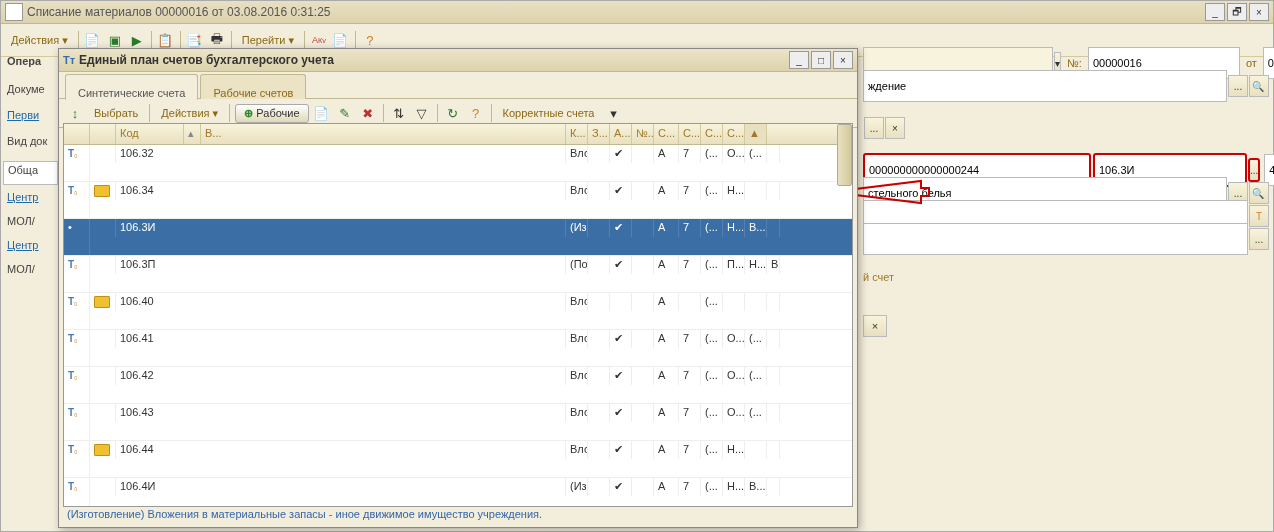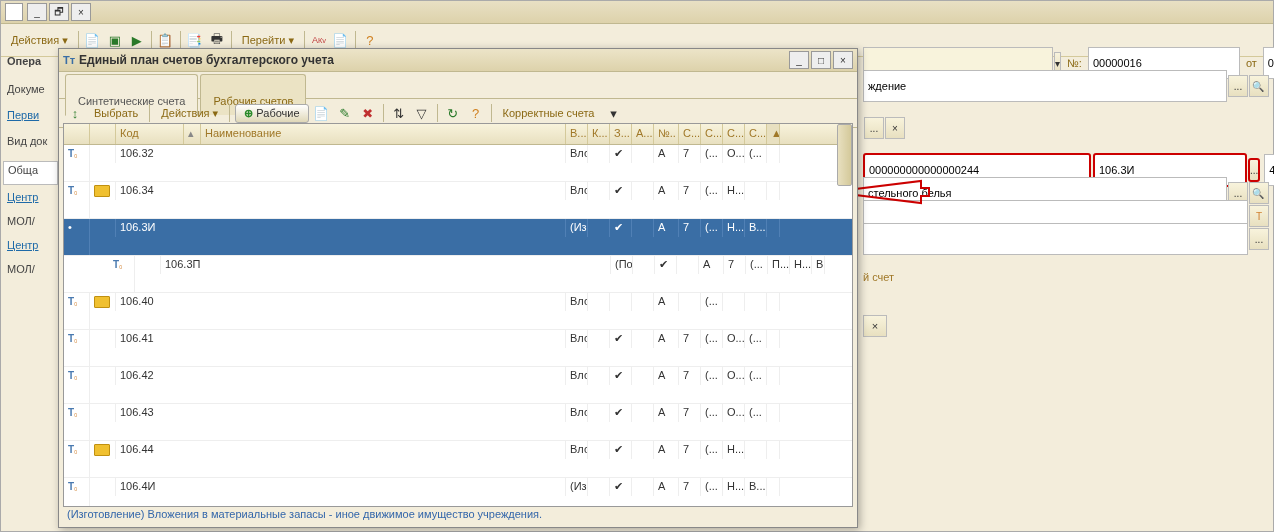--- a/index.html
+++ b/index.html
@@ -13,21 +13,21 @@
 .toolbar{height:28px;display:flex;align-items:center;padding:2px 4px;gap:2px;border-bottom:1px solid #d4c99a;background:#f3eddb}
 .tb-link{color:#8b6914;cursor:pointer;padding:3px 6px}
 .tb-sep{width:1px;height:18px;background:#c0b890;margin:0 2px}
 .tb-ico{width:18px;height:18px;border:1px solid transparent;display:flex;align-items:center;justify-content:center;cursor:pointer;font-size:13px}
 .left-panel{position:absolute;left:2px;top:52px;width:55px;height:478px}
 .lp-row{height:18px;padding:2px 4px;color:#444;font-size:11px;white-space:nowrap;overflow:hidden}
 .lp-link{color:#1e6aa8;text-decoration:underline;cursor:pointer}
 .dialog{left:58px;top:48px;width:800px;height:480px;background:#f3eddb;border:1px solid #888;box-shadow:2px 2px 8px rgba(0,0,0,.3)}
 .dialog .titlebar{background:linear-gradient(#ece4c8,#ddd2ab)}
 .tabs{display:flex;height:24px;background:#f3eddb;padding:2px 6px 0;border-bottom:1px solid #c0b890}
-.tab{padding:20px 12px;border:1px solid #c0b890;border-bottom:none;background:#ebe3c4;margin-right:2px;border-radius:3px 3px 0 0;color:#8b6914;cursor:pointer;font-size:11px}
+.tab{padding:12px 12px;border:1px solid #c0b890;border-bottom:none;background:#ebe3c4;margin-right:2px;border-radius:3px 3px 0 0;color:#8b6914;cursor:pointer;font-size:11px}
 .tab.active{background:#f3eddb;border-bottom:1px solid #f3eddb;margin-bottom:-1px;color:#555}
 .dlg-toolbar{height:24px;display:flex;align-items:center;gap:3px;padding:2px 6px;border-bottom:1px solid #c0b890}
 .btn-add{background:linear-gradient(#fff,#e0d8b8);border:1px solid #aaa;border-radius:3px;padding:2px 8px;cursor:pointer;display:flex;align-items:center;gap:3px}
 .btn-add .plus{color:#2a8a2a;font-weight:bold}
 .grid-head{display:grid;grid-template-columns:26px 26px 68px 17px 365px 22px 22px 22px 22px 25px 22px 22px 22px 22px 13px;background:linear-gradient(#f8f3dc,#e8e0c0);border-bottom:1px solid #c0b890}
 .grid-head>div{border-right:1px solid #d4c99a;padding:3px 4px;color:#a07828;font-size:11px;overflow:hidden;white-space:nowrap;height:14px}
 .grid-body{overflow:auto;height:calc(100% - 21px)}
 .grid-row{display:grid;grid-template-columns:26px 26px 68px 17px 365px 22px 22px 22px 22px 25px 22px 22px 22px 22px 13px;border-bottom:1px solid #eee}
 .grid-row>div{border-right:1px solid #eee;padding:2px 4px;overflow:hidden;white-space:nowrap;height:14px;font-size:11px}
 .grid-row.selected{background:#3a6ea5;color:#fff}
@@ -46,20 +46,21 @@
 .red-arrow svg{overflow:visible}
 .tab-close{position:absolute;left:862px;top:314px;width:22px;height:20px;border:1px solid #bbb;background:linear-gradient(#f8f3dc,#e8e0c0);display:flex;align-items:center;justify-content:center;cursor:pointer}
 .scroll-thumb{position:absolute;right:0;top:0;width:13px;height:60px;background:linear-gradient(90deg,#e8e0c0,#d4c99a);border:1px solid #aaa;border-radius:2px}
 </style>
 </head>
 <body>
 
 <div class="win main-win">
   <div class="titlebar">
     <span class="titlebar-icon"></span>
+    <span class="titlebar-text">Списание материалов 00000016 от 03.08.2016 0:31:25</span>
     <div class="win-controls">
       <div class="win-btn">_</div>
       <div class="win-btn">🗗</div>
       <div class="win-btn">×</div>
     </div>
   </div>
   <div class="toolbar">
     <span class="tb-link">Действия ▾</span>
     <span class="tb-sep"></span>
     <span class="tb-ico">📄</span>
@@ -182,21 +183,20 @@
     <span class="tb-link">Корректные счета</span>
     <span class="tb-ico">▾</span>
   </div>
 
   <div style="position:absolute;left:4px;right:4px;top:74px;bottom:20px;background:#fff;border:1px solid #999">
     <div class="grid-head">
       <div></div>
         <div></div>
       <div>Код</div>
       <div style="color:#888">▴</div>
-      <div>Наименование</div>
       <div>В...</div>
       <div>К...</div>
       <div>З...</div>
       <div>А...</div>
       <div>№..</div>
       <div>С...</div>
       <div>С...</div>
       <div>С...</div>
       <div>С...</div>
       <div style="background:#e8e0c0">▲</div>
@@ -244,21 +244,21 @@
           <div>✔</div>
           <div></div>
           <div>А</div>
           <div>7</div>
           <div>(...</div>
           <div>Н...</div>
           <div>В...</div>
           <div></div>
           <div></div>
         </div>
-        <div class="grid-row" style="grid-template-columns: 26px 26px 85px 365px 22px 22px 22px 22px 25px 22px 22px 22px 22px 13px; padding-left: 45px;">
+        <div class="grid-row" style="grid-template-columns: 26px 26px 85px 365px 22px 22px 22px 22px 25px 22px 22px 22px 22px 13px;">
           <div><span class="t-icon"></span></div>
           <div></div>
           <div style="grid-column:3/5">106.3П</div>
           <div>(Покупка) Вложения в материальные запасы - иное движимое имущес..</div>
           <div></div>
           <div>✔</div>
           <div></div>
           <div>А</div>
           <div>7</div>
           <div>(...</div>

